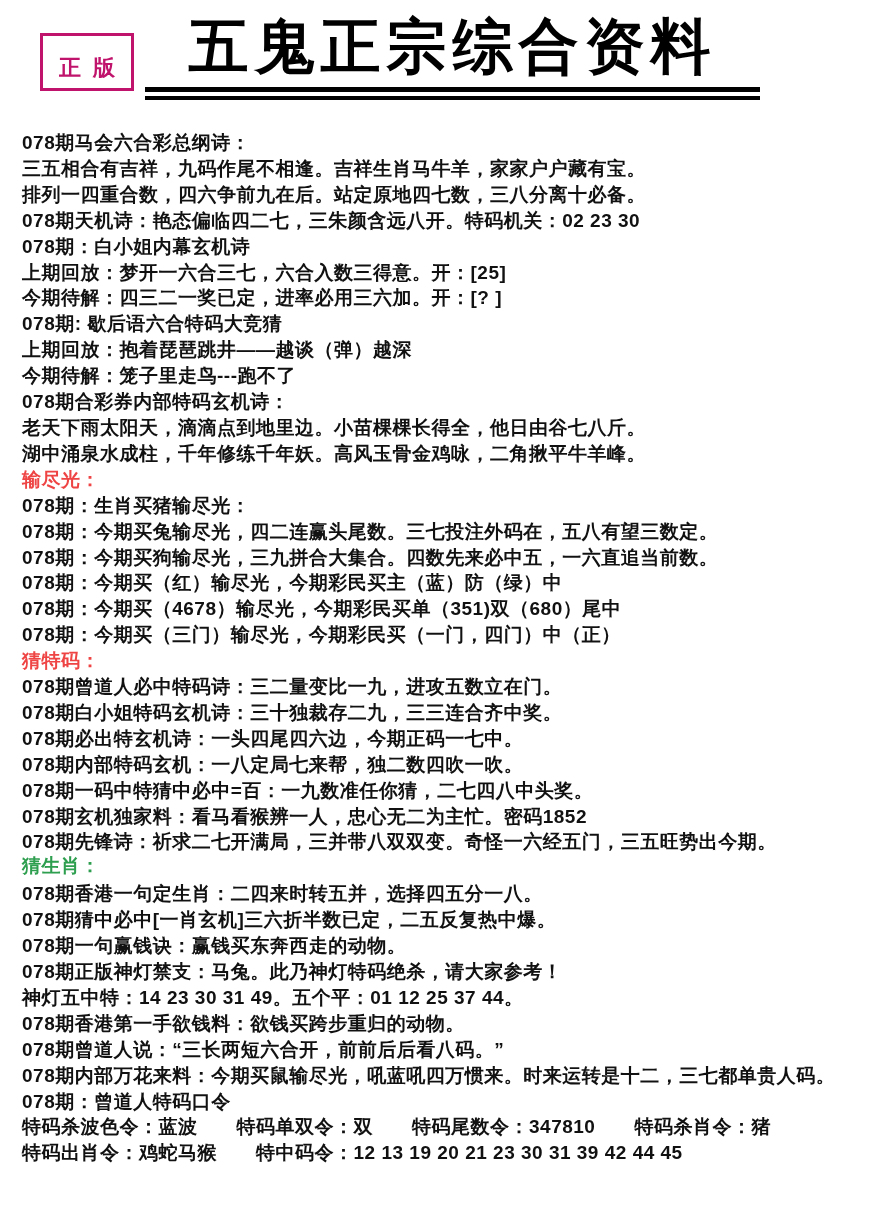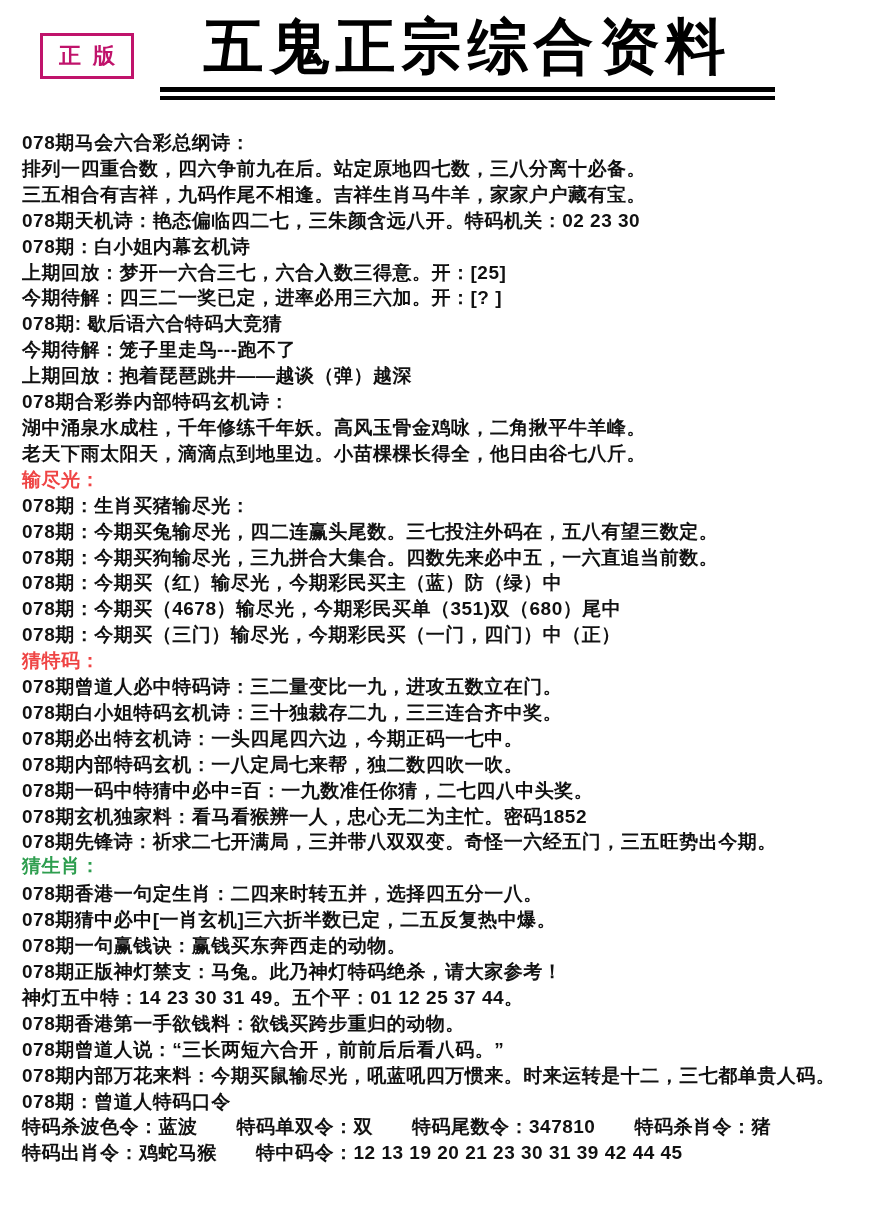--- a/index.html
+++ b/index.html
@@ -19,27 +19,27 @@
 
   
   .header { position: relative; height: 142px; }
   .badge {
     position: absolute;
     left: 40px; top: 33px;
     border: 3px solid #c0136b;
     color: #c0136b;
     font-size: 22px;
     line-height: 22px;
-    padding: 9px 4px 9px 16px;
+    padding: 21px 4px 9px 16px;
     letter-spacing: 12px;
     white-space: nowrap;
   }
   .title-block {
     position: absolute;
-    left: 160px; top: 14px;
+    left: 145px; top: 14px;
     width: 615px;
     text-align: center;
   }
   .title {
     margin: 0;
     font-family: "Liberation Serif", "DejaVu Serif", serif;
     font-weight: bold;
     font-size: 60px;
     line-height: 66px;
     letter-spacing: 6px;
@@ -73,32 +73,32 @@
     <div class="badge">正版</div>
     <div class="title-block">
       <h1 class="title">五鬼正宗综合资料</h1>
       <div class="rule rule-thick"></div>
       <div class="rule rule-thin"></div>
     </div>
   </header>
 
   <main class="content">
       <div class="line">078期马会六合彩总纲诗：</div>
+      <div class="line">三五相合有吉祥，九码作尾不相逢。吉祥生肖马牛羊，家家户户藏有宝。</div>
       <div class="line">排列一四重合数，四六争前九在后。站定原地四七数，三八分离十必备。</div>
-      <div class="line">三五相合有吉祥，九码作尾不相逢。吉祥生肖马牛羊，家家户户藏有宝。</div>
       <div class="line">078期天机诗：艳态偏临四二七，三朱颜含远八开。特码机关：02 23 30</div>
       <div class="line">078期：白小姐内幕玄机诗</div>
       <div class="line">上期回放：梦开一六合三七，六合入数三得意。开：[25]</div>
       <div class="line">今期待解：四三二一奖已定，进率必用三六加。开：[? ]</div>
       <div class="line">078期: 歇后语六合特码大竞猜</div>
+      <div class="line">上期回放：抱着琵琶跳井——越谈（弹）越深</div>
       <div class="line">今期待解：笼子里走鸟---跑不了</div>
-      <div class="line">上期回放：抱着琵琶跳井——越谈（弹）越深</div>
       <div class="line">078期合彩券内部特码玄机诗：</div>
+      <div class="line">老天下雨太阳天，滴滴点到地里边。小苗棵棵长得全，他日由谷七八斤。</div>
       <div class="line">湖中涌泉水成柱，千年修练千年妖。高风玉骨金鸡咏，二角揪平牛羊峰。</div>
-      <div class="line">老天下雨太阳天，滴滴点到地里边。小苗棵棵长得全，他日由谷七八斤。</div>
       <div class="line magenta">输尽光：</div>
       <div class="line">078期：生肖买猪输尽光：</div>
       <div class="line">078期：今期买兔输尽光，四二连赢头尾数。三七投注外码在，五八有望三数定。</div>
       <div class="line">078期：今期买狗输尽光，三九拼合大集合。四数先来必中五，一六直追当前数。</div>
       <div class="line">078期：今期买（红）输尽光，今期彩民买主（蓝）防（绿）中</div>
       <div class="line">078期：今期买（4678）输尽光，今期彩民买单（351)双（680）尾中</div>
       <div class="line">078期：今期买（三门）输尽光，今期彩民买（一门，四门）中（正）</div>
       <div class="line magenta">猜特码：</div>
       <div class="line">078期曾道人必中特码诗：三二量变比一九，进攻五数立在门。</div>
       <div class="line">078期白小姐特码玄机诗：三十独裁存二九，三三连合齐中奖。</div>

